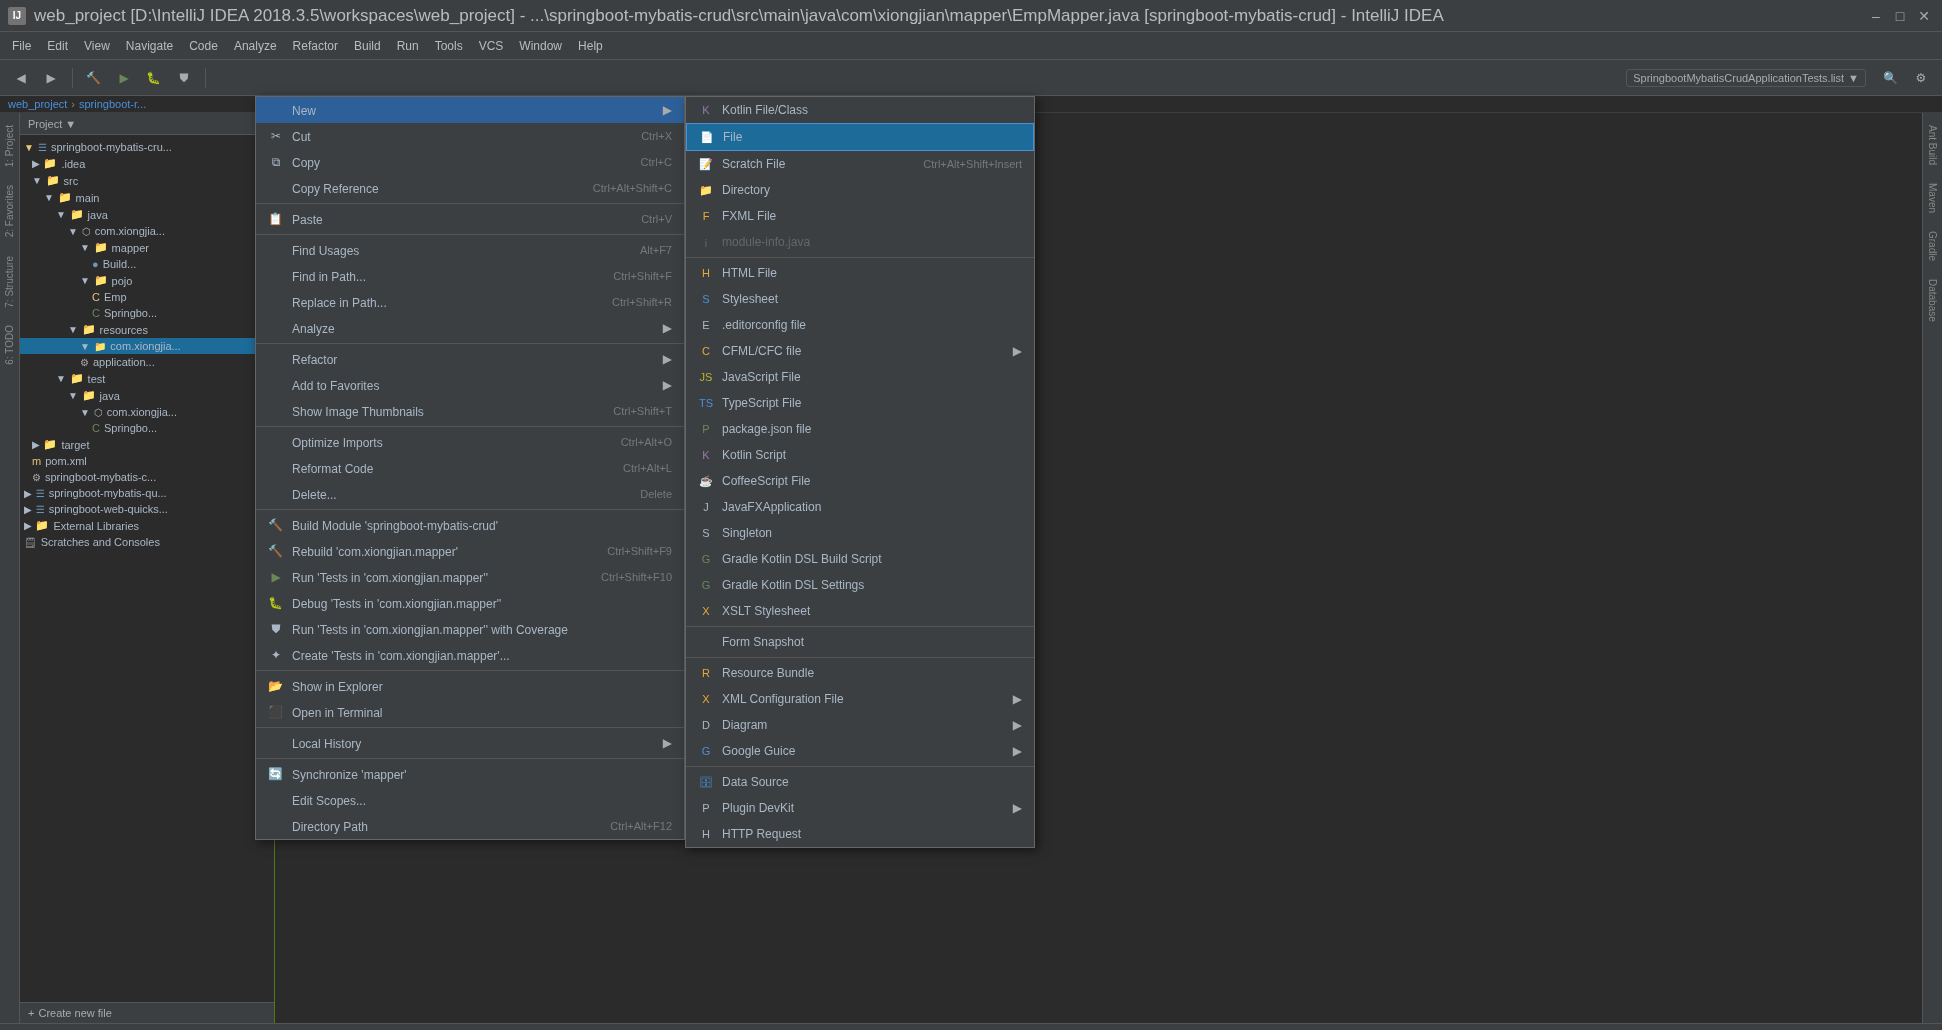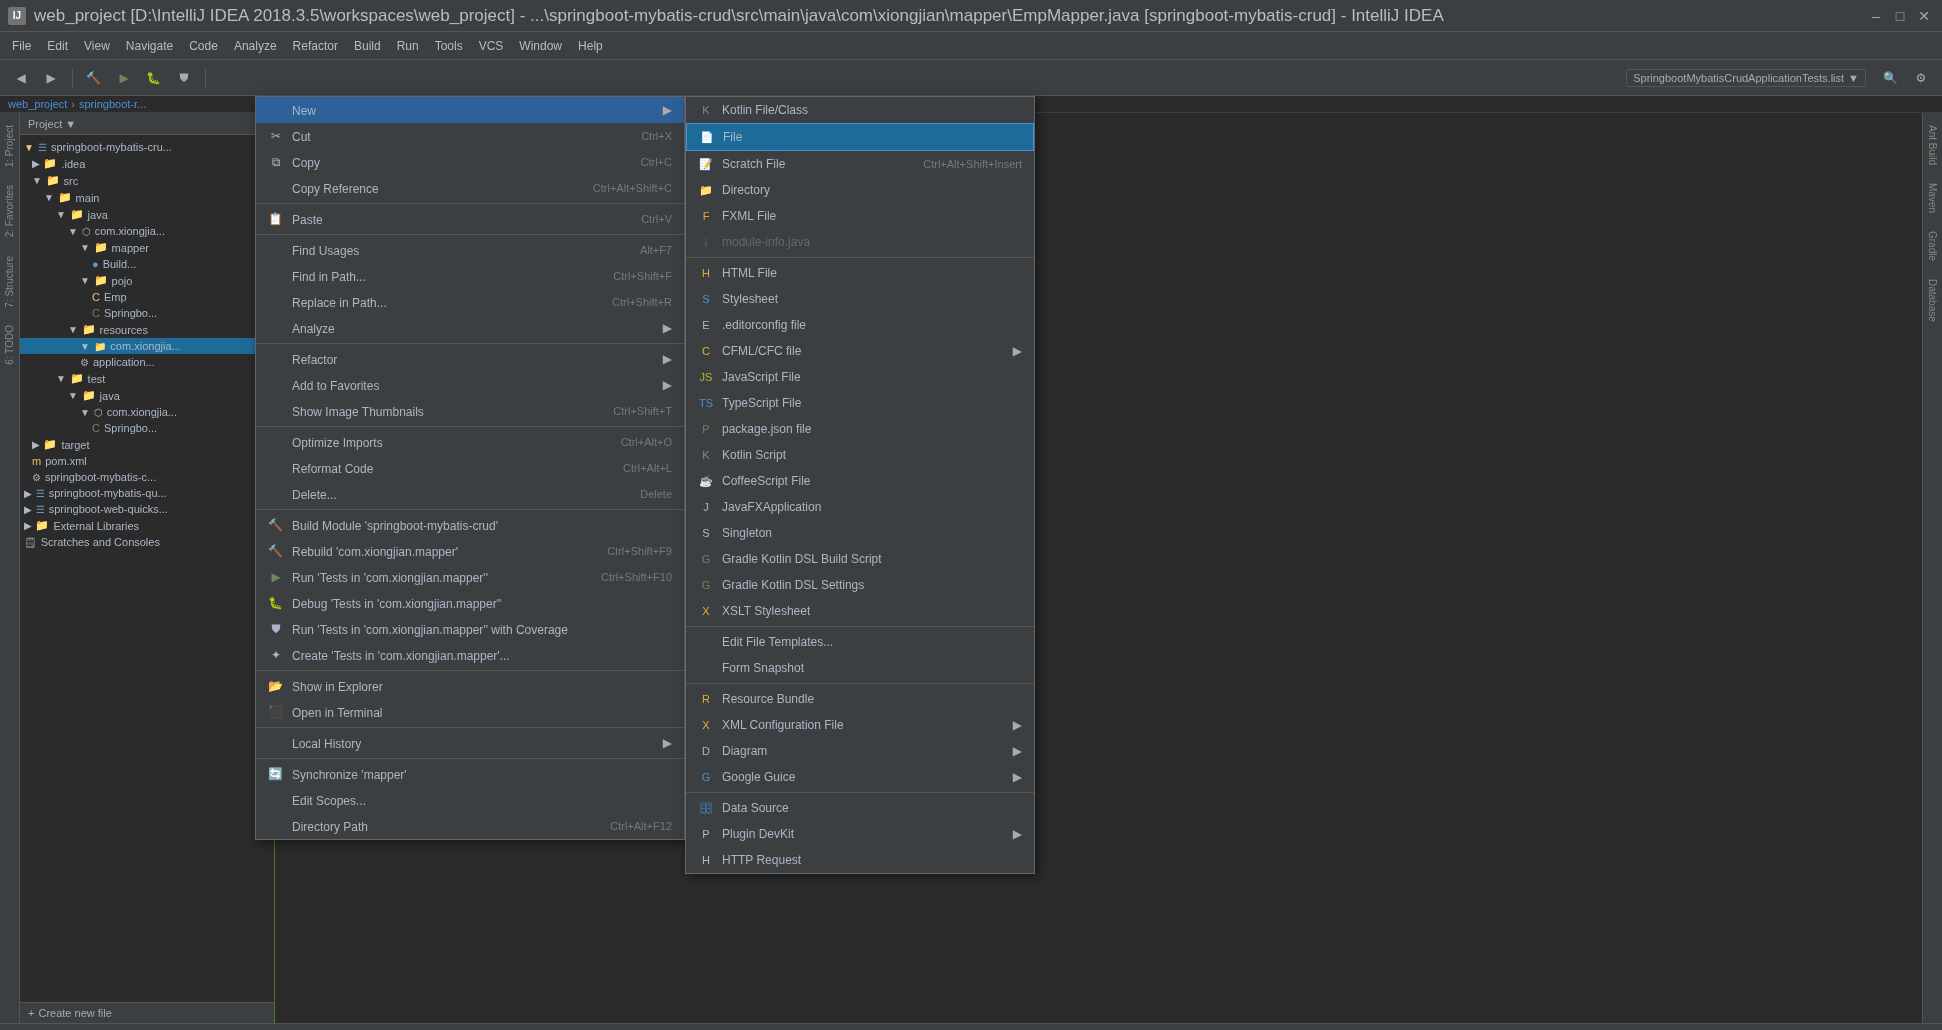--- a/index.html
+++ b/index.html
@@ -790,26 +790,20 @@
     <div class="file-menu-item">
       <div class="file-menu-item-left">
         <span class="file-menu-icon" style="color:#e8a838;">X</span>
         <span>XSLT Stylesheet</span>
       </div>
     </div>
     <div class="file-menu-separator"></div>
     <div class="file-menu-item">
       <div class="file-menu-item-left">
         <span class="file-menu-icon"></span>
-        <span>Edit File Templates...</span>
-      </div>
-    </div>
-    <div class="file-menu-item">
-      <div class="file-menu-item-left">
-        <span class="file-menu-icon"></span>
         <span>Form Snapshot</span>
       </div>
     </div>
     <div class="file-menu-separator"></div>
     <div class="file-menu-item">
       <div class="file-menu-item-left">
         <span class="file-menu-icon" style="color:#e8a838;">R</span>
         <span>Resource Bundle</span>
       </div>
     </div>

